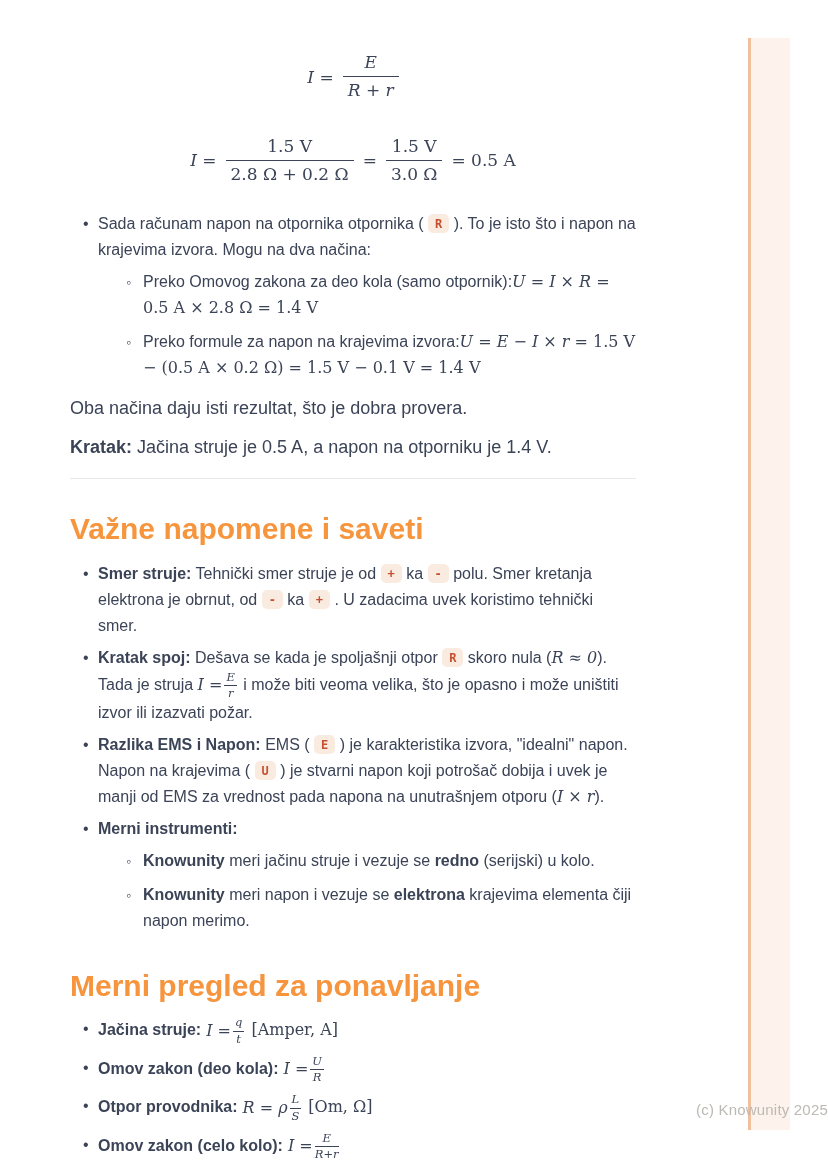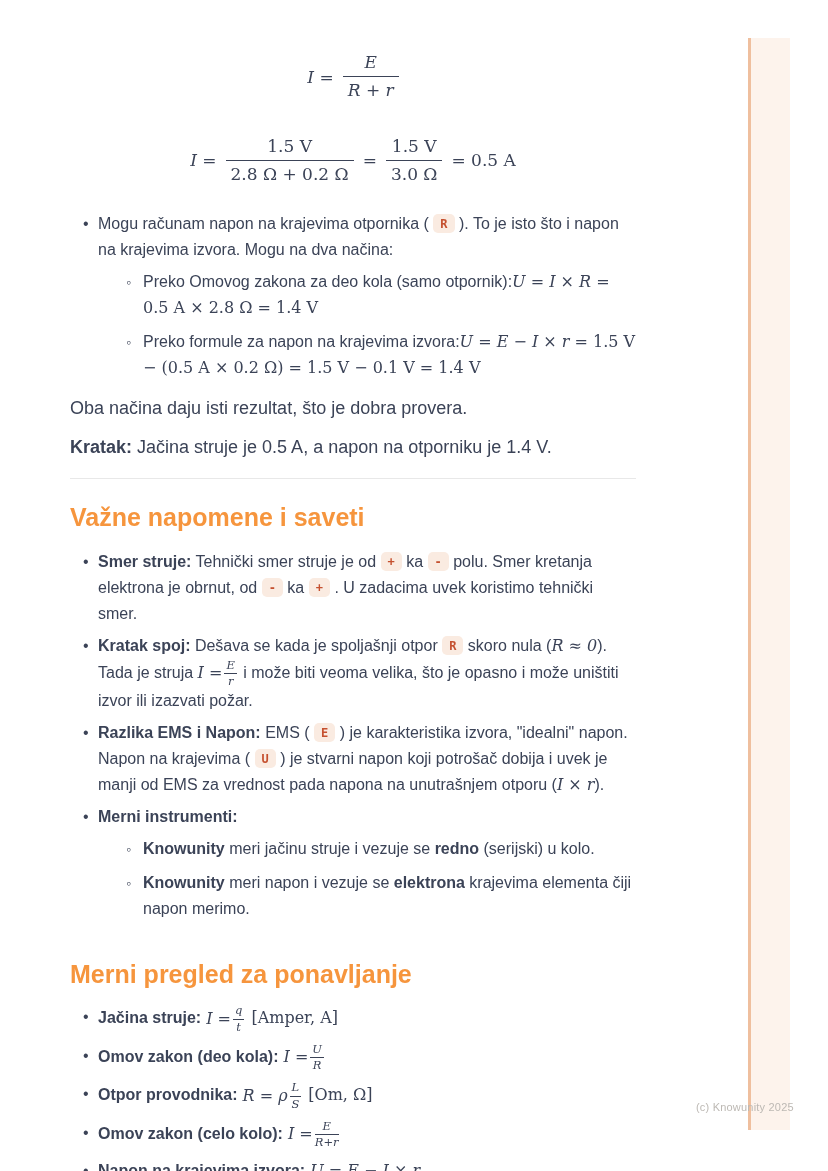--- a/index.html
+++ b/index.html
@@ -6,21 +6,21 @@
   html,body { margin:0; padding:0; background:#ffffff; }
   .page {
     position:relative; width:828px; height:1171px; background:#ffffff;
     font-family:"Liberation Sans", sans-serif; color:#3B4357; overflow:hidden;
   }
   
   .side-panel  { position:absolute; left:751px; top:38px; width:39px; height:1092px; background:#FDF3EC; }
   .side-stripe { position:absolute; left:748px; top:38px; width:3px;  height:1092px; background:#EFBF9E; }
   .footer-copy {
     position:absolute; left:696px; top:1101px; z-index:5;
-    font-size:11px; color:#BDB9B4; letter-spacing:0.2px;
+    font-size:15px; color:#BDB9B4; letter-spacing:0.2px;
   }
   .content { position:absolute; left:70px; top:0; width:566px; padding-top:52px; }
 
   
   .math { font-family:"DejaVu Serif", serif; }
   .vit  { font-style:italic; }
   .dformula { display:flex; justify-content:center; align-items:center; gap:9px; font-size:17px; color:#3B4357; }
   .dformula.f1 { margin-bottom:34px; }
   .dformula.f2 { margin-bottom:0; }
   .dfrac { display:inline-block; text-align:center; line-height:1.25; }
@@ -35,21 +35,21 @@
   .body-list { list-style:none; margin:26px 0 0; padding:0; font-size:16px; line-height:26px; }
   .body-list > li { position:relative; padding-left:28px; margin-bottom:6px; }
   .body-list > li::before { content:"\2022"; position:absolute; left:13px; top:0; color:#3B4357; }
   .sub-list { list-style:none; margin:6px 0 0 17px; padding:0; }
   .sub-list > li { position:relative; padding-left:28px; margin-bottom:8px; }
   .sub-list > li::before { content:"\25E6"; position:absolute; left:11px; top:0; font-size:14px; color:#3B4357; }
   .blabel { font-weight:bold; }
   .para { margin:14px 0 0; font-size:18px; line-height:26px; }
   .answer { margin-top:13px; }
   .divider { border:none; border-top:1px solid #E8E8E8; margin:18px 0 0; }
-  h2.section { margin:24px 0 0; font-size:25px; line-height:28px; font-weight:bold; color:#F6953D; }
+  h2.section { margin:36px 0 0; font-size:30px; line-height:28px; font-weight:bold; color:#F6953D; }
   h2.section.review-h { margin-top:38px; }
   .notes-list  { margin-top:18px; }
   .review-list { margin-top:16px; }
   .review-list > li { margin-bottom:9px; }
 
   
   .chip {
     display:inline-block; background:#FAEBE1; color:#C5502F;
     font-family:"DejaVu Sans Mono", monospace; font-weight:bold; font-size:12px;
     line-height:1; padding:4px 7px 3px; border-radius:5px; vertical-align:1px; min-width:11px; text-align:center;
@@ -82,21 +82,21 @@
       <span class="math">=</span>
       <span class="dfrac math">
         <span class="num">1.5 V</span>
         <span class="den">3.0 Ω</span>
       </span>
       <span class="math">= 0.5 A</span>
     </div>
 
     <ul class="body-list">
       <li>
-        <span>Mogu računam napon na krajevima otpornika ( </span><span class="chip">R</span><span> ). To je isto što i napon na krajevima izvora. Mogu na dva načina:</span>
+        <span>Sada računam napon na otpornika otpornika ( </span><span class="chip">R</span><span> ). To je isto što i napon na krajevima izvora. Mogu na dva načina:</span>
         <ul class="sub-list">
           <li>
             <span>Preko Omovog zakona za deo kola (samo otpornik):</span><span class="math vit">U = I × R</span><span class="math"> = 0.5 A × 2.8 Ω = 1.4 V</span>
           </li>
           <li>
             <span>Preko formule za napon na krajevima izvora:</span><span class="math vit">U = E − I × r</span><span class="math"> = 1.5 V − (0.5 A × 0.2 Ω) = 1.5 V − 0.1 V = 1.4 V</span>
           </li>
         </ul>
       </li>
     </ul>

